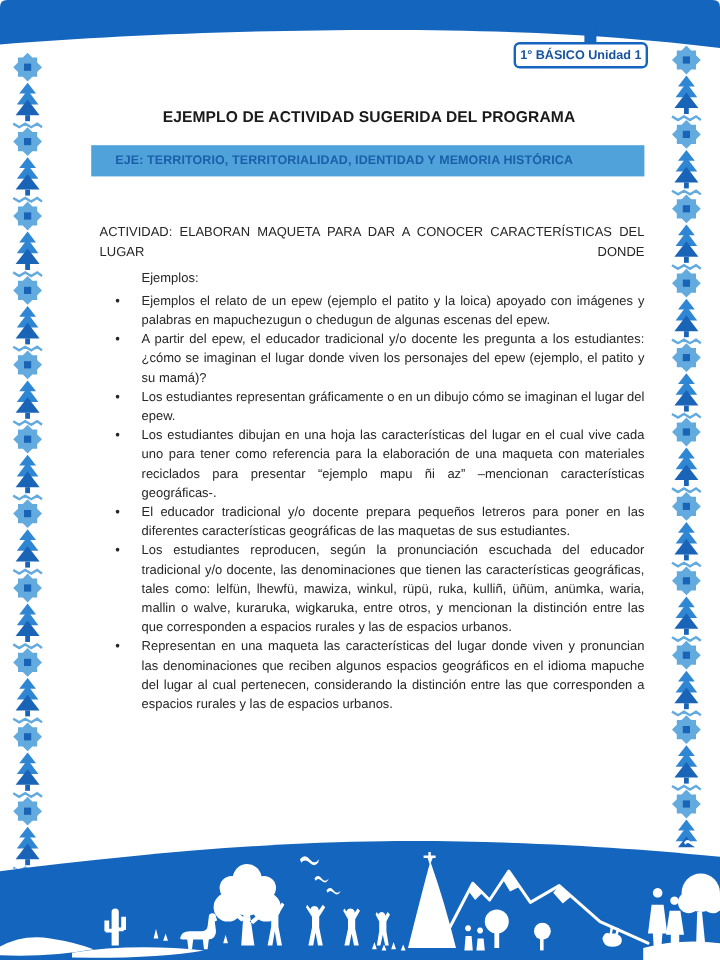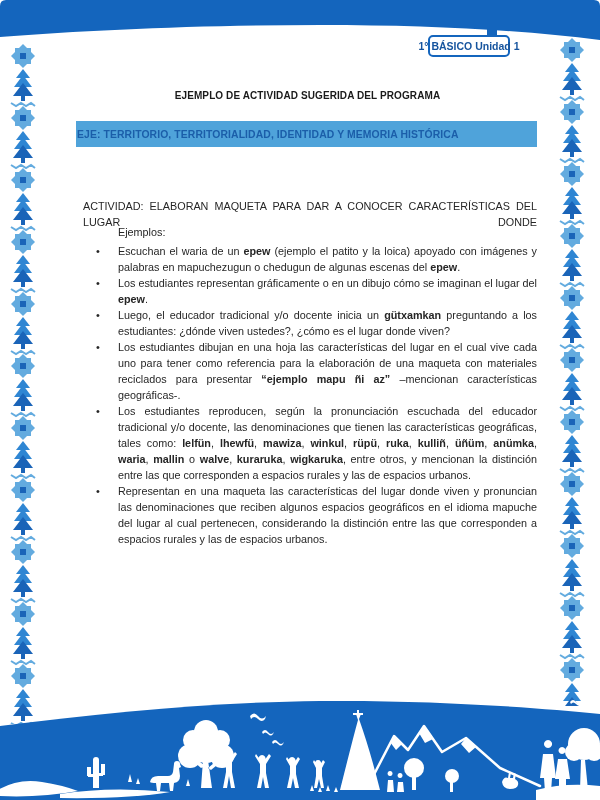--- a/index.html
+++ b/index.html
@@ -7,53 +7,53 @@
     width:600px;height:800px;position:relative;overflow:hidden;
     background:#ffffff;
     font-family:"Liberation Sans", sans-serif;
     -webkit-font-smoothing:antialiased;
   }
   .abs{position:absolute;}
   
   #top-band{left:0;top:0;width:600px;height:60px;}
   
   #unit-badge{
-    left:428px;top:35px;width:82px;height:22px;box-sizing:border-box;
+    left:428px;top:35px;width:112px;height:22px;box-sizing:border-box;
     background:#ffffff;border:2px solid #1465BD;border-radius:5px;
     color:#16549E;font-weight:bold;font-size:10.5px;
     display:flex;align-items:center;justify-content:center;white-space:nowrap;
   }
   
   #page-title{
     left:78px;top:90px;width:459px;text-align:center;
-    font-weight:bold;font-size:10px;color:#1a1a1a;letter-spacing:.1px;
+    font-weight:bold;font-size:13px;color:#1a1a1a;letter-spacing:.1px;
   }
   
   #eje-bar{
     left:76px;top:121px;width:461px;height:26px;box-sizing:border-box;
-    background:#4FA3DA;display:flex;align-items:center;padding-left:1px;
+    background:#4FA3DA;display:flex;align-items:center;padding-left:20px;
     color:#1B5EA9;font-weight:bold;font-size:10.4px;letter-spacing:.1px;
   }
   
   #activity{left:83px;top:186px;width:454px;font-size:10.8px;line-height:16.4px;color:#262626;}
-  #activity .l1{text-align:justify;text-align-last:justify;margin-top:12px;}
+  #activity .l1{text-align:justify;text-align-last:justify;}
   #activity .l2{margin-left:62px;}
   
   #examples-label{left:78px;top:226px;font-size:10.8px;color:#262626;padding-left:40px;}
   #examples{left:78px;top:243px;width:459px;}
   #examples ul{margin:0;padding:0;list-style:none;}
   #examples li{
     position:relative;padding-left:40px;text-align:justify;
     font-size:10.8px;line-height:16px;color:#262626;
   }
   #examples li::before{
     content:"\2022";position:absolute;left:18px;top:0;
     font-size:11px;color:#262626;
   }
-  .b{font-weight:bold;}
+  .b{font-weight:normal;}
   
   .ornament{width:28px;}
   #ornament-left{left:9px;top:44px;}
   #ornament-right{left:558px;top:38px;}
   
   #bottom-scene{left:0;bottom:0;width:600px;height:110px;}
 </style>
 </head>
 <body>
 
@@ -109,24 +109,25 @@
   <span>EJE: TERRITORIO, TERRITORIALIDAD, IDENTIDAD Y MEMORIA HISTÓRICA</span>
 </div>
 
 <div id="activity" class="abs">
   <div class="l1">ACTIVIDAD: ELABORAN MAQUETA PARA DAR A CONOCER CARACTERÍSTICAS DEL LUGAR DONDE</div>
 </div>
 
 <div id="examples-label" class="abs">Ejemplos:</div>
 <div id="examples" class="abs">
   <ul>
-      <li><span>Escuchan el waria de un </span><span class="b">epew</span><span> (ejemplo el patito y la loica) apoyado con imágenes y palabras en mapuchezugun o chedugun de algunas escenas del </span><span class="b">epew</span><span>.</span></li>
+      <li><span>Ejemplos el relato de un </span><span class="b">epew</span><span> (ejemplo el patito y la loica) apoyado con imágenes y palabras en mapuchezugun o chedugun de algunas escenas del </span><span class="b">epew</span><span>.</span></li>
+      <li><span>A partir del </span><span class="b">epew</span><span>, el educador tradicional y/o docente les pregunta a los estudiantes: ¿cómo se imaginan el lugar donde viven los personajes del </span><span class="b">epew</span><span> (ejemplo, el patito y su mamá)?</span></li>
       <li><span>Los estudiantes representan gráficamente o en un dibujo cómo se imaginan el lugar del </span><span class="b">epew</span><span>.</span></li>
-      <li><span>Luego, el educador tradicional y/o docente inicia un </span><span class="b">gütxamkan</span><span> preguntando a los estudiantes: ¿dónde viven ustedes?, ¿cómo es el lugar donde viven?</span></li>
       <li><span>Los estudiantes dibujan en una hoja las características del lugar en el cual vive cada uno para tener como referencia para la elaboración de una maqueta con materiales reciclados para presentar </span><span class="b">“ejemplo mapu ñi az”</span><span> –mencionan características geográficas-.</span></li>
+      <li><span>El educador tradicional y/o docente prepara pequeños letreros para poner en las diferentes características geográficas de las maquetas de sus estudiantes.</span></li>
       <li><span>Los estudiantes reproducen, según la pronunciación escuchada del educador tradicional y/o docente, las denominaciones que tienen las características geográficas, tales como: </span><span class="b">lelfün</span><span>, </span><span class="b">lhewfü</span><span>, </span><span class="b">mawiza</span><span>, </span><span class="b">winkul</span><span>, </span><span class="b">rüpü</span><span>, </span><span class="b">ruka</span><span>, </span><span class="b">kulliñ</span><span>, </span><span class="b">üñüm</span><span>, </span><span class="b">anümka</span><span>, </span><span class="b">waria</span><span>, </span><span class="b">mallin</span><span> o </span><span class="b">walve</span><span>, </span><span class="b">kuraruka</span><span>, </span><span class="b">wigkaruka</span><span>, entre otros, y mencionan la distinción entre las que corresponden a espacios rurales y las de espacios urbanos.</span></li>
       <li><span>Representan en una maqueta las características del lugar donde viven y pronuncian las denominaciones que reciben algunos espacios geográficos en el idioma mapuche del lugar al cual pertenecen, considerando la distinción entre las que corresponden a espacios rurales y las de espacios urbanos.</span></li>
     </ul>
 </div>
 
 <svg id="bottom-scene" class="abs" viewBox="0 0 600 110" aria-hidden="true">
 
   <path d="M0,36 C110,22 220,12 320,11 C430,10 530,17 600,24 L600,110 L0,110 Z" fill="#1465BD"></path>
   <g fill="#ffffff" stroke="none">
 

